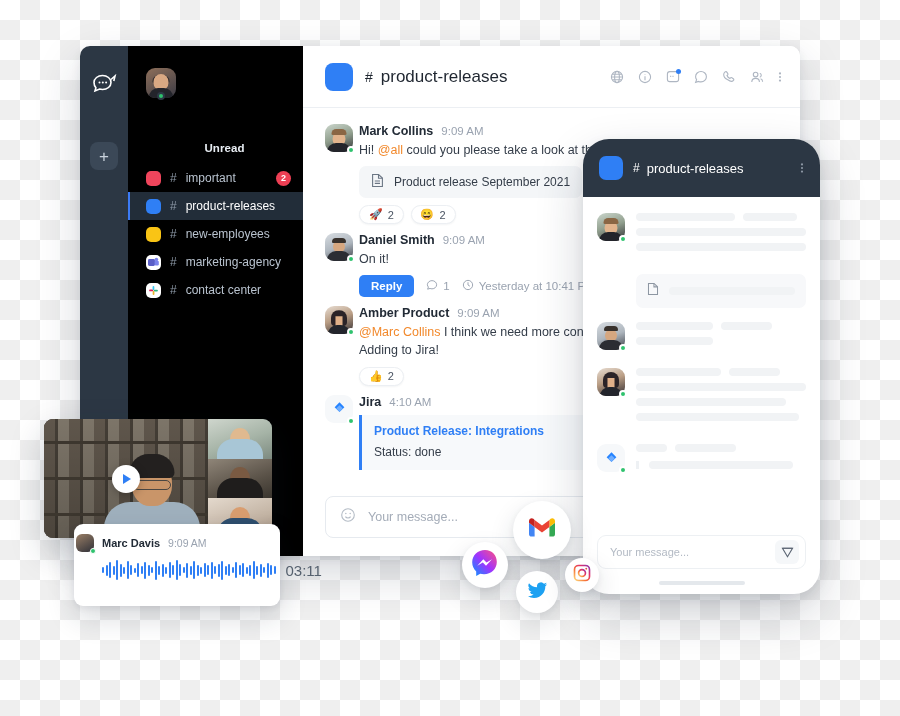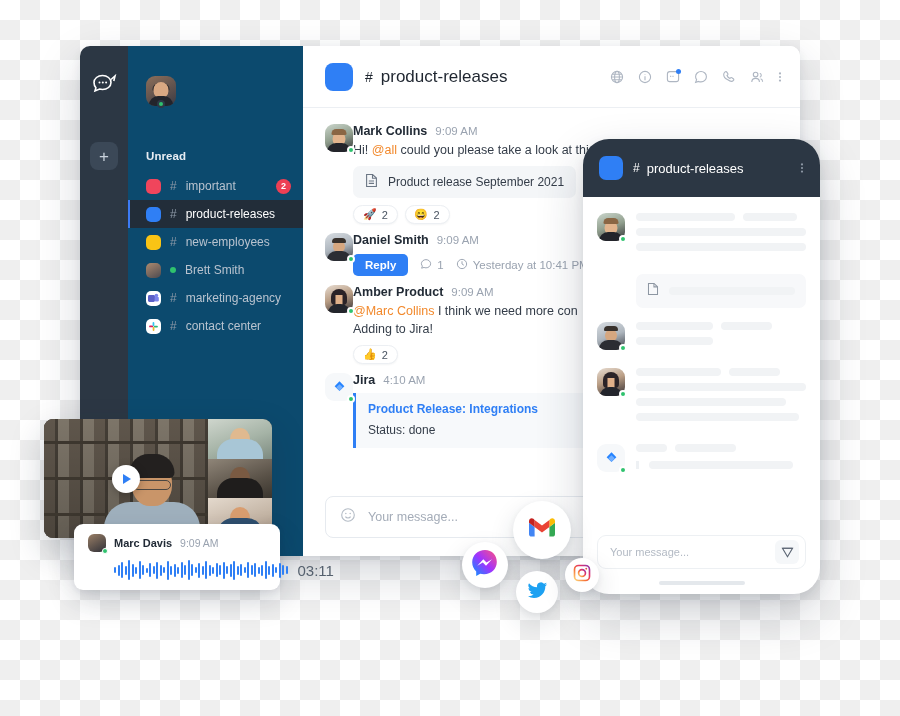--- a/index.html
+++ b/index.html
@@ -39,22 +39,22 @@
   .rail-logo { width: 26px; height: 22px; color: #fff; }
   .rail-add {
     margin-top: 48px; width: 28px; height: 28px; border-radius: 8px;
     background: #3b4857; color: #c9d2dc;
     display: flex; align-items: center; justify-content: center;
     font-size: 17px; line-height: 1;
   }
 
   
   .sidebar {
-    width: 175px; flex: 0 0 175px; background: #0c4a6e;
-    padding-top: 30px; color: #dfe5ec; position: relative;
+    width: 175px; flex: 0 0 175px; background: #000000;
+    padding-top: 22px; color: #dfe5ec; position: relative; text-align: center;
   }
   .side-avatar-wrap { padding-left: 18px; margin-bottom: 44px; position: relative; width: 34px; }
   .side-avatar {
     width: 30px; height: 30px; border-radius: 9px; overflow: hidden;
     background: linear-gradient(150deg,#8e6f5a,#3a3a44);
     position: relative;
   }
   .side-avatar .face {
     position:absolute; left:50%; top:46%; transform:translate(-50%,-50%);
     width: 15px; height: 16px; border-radius: 50% 50% 45% 45%;
@@ -120,21 +120,21 @@
   .ch-title { font-size: 17px; color: #1f2630; font-weight: normal; }
   .ch-tools { margin-left: auto; display: flex; align-items: center; gap: 14px; color: #aeb6c2; }
   .ch-tools svg { display: block; }
   .badge-dot {
     position: absolute; top: -1px; right: -1px; width: 5px; height: 5px;
     border-radius: 50%; background: #2f7ff5;
   }
   .tool { position: relative; }
 
   .msgs { flex: 1; padding: 16px 22px 6px 22px; overflow: hidden; }
-  .msg { display: flex; gap: 0; margin-bottom: 9px; }
+  .msg { display: flex; gap: 6px; margin-bottom: 9px; }
   .av { width: 28px; height: 28px; border-radius: 9px; flex: 0 0 28px; position: relative; overflow: visible; }
   .av .img { width:100%; height:100%; border-radius:9px; overflow:hidden; position:relative; }
   .av .dot { position:absolute; right:-2px; bottom:-2px; width:8px; height:8px; border-radius:50%; background:#2fc26e; border:2px solid #fff; }
   .body { min-width: 0; flex: 1; }
   .mhead { display: flex; align-items: baseline; gap: 8px; margin-bottom: 3px; }
   .mname { font-size: 12.5px; font-weight: bold; color: #222b36; }
   .mtime { font-size: 11.5px; color: #9aa3b0; }
   .mtext { font-size: 12.5px; color: #343d49; line-height: 1.45; }
   .mention { color: #f2892c; }
   .attach {
@@ -206,23 +206,23 @@
   .vthumb { flex: 1; position: relative; overflow: hidden; }
   .vt1 { background: linear-gradient(160deg,#cfd6cd 0%,#a5b3a6 55%,#7d8a80 100%); }
   .vt2 { background: linear-gradient(160deg,#8f8578 0%,#5a5248 60%,#3a352e 100%); }
   .vt3 { background: linear-gradient(160deg,#e4d9cd 0%,#c3b4a4 60%,#9b8b7b 100%); }
   .th-head { position:absolute; left:50%; top:22%; transform:translateX(-50%); width:20px; height:22px; border-radius:50%; }
   .th-body { position:absolute; left:50%; bottom:0; transform:translateX(-50%); width:46px; height:20px; border-radius:16px 16px 0 0; }
 
   
   #audio-card {
     position: absolute; left: 74px; top: 524px;
-    width: 206px; height: 66px; border-radius: 9px; background: #fff;
+    width: 206px; height: 82px; border-radius: 9px; background: #fff;
     box-shadow: 0 12px 28px rgba(25,35,55,.16), 0 2px 6px rgba(25,35,55,.07);
-    padding: 10px 14px;
+    padding: 10px 2px;
   }
   .a-head { display: flex; align-items: center; gap: 8px; margin-bottom: 6px; }
   .a-av { width: 18px; height: 18px; border-radius: 6px; position: relative; overflow: visible;
     background: linear-gradient(150deg,#9a7f66,#2f3038); }
   .a-av .dot { position:absolute; right:-2px; bottom:-2px; width:6px; height:6px; border-radius:50%; background:#2fc26e; border:1.5px solid #fff; }
   .a-name { font-size: 11px; font-weight: bold; color: #222b36; }
   .a-time { font-size: 10.5px; color: #9aa3b0; }
   .a-row { display: flex; align-items: center; gap: 10px; padding-left: 26px; }
   .wave { display: flex; align-items: center; gap: 1.5px; height: 24px; }
   .wave i { width: 2px; background: #2f7ff5; border-radius: 1px; display: block; }
@@ -323,25 +323,20 @@
       <span class="hashmark">#</span>
       <span class="side-label">product-releases</span>
     </div>
 
     <div class="side-row">
       <span class="sq yellow"></span>
       <span class="hashmark">#</span>
       <span class="side-label">new-employees</span>
     </div>
 
-    <div class="side-row">
-      <span class="mini-av"></span>
-      <span class="presence"></span>
-      <span class="side-label">Brett Smith</span>
-    </div>
 
 
     <div class="side-row">
       <span class="app-ic">
         <svg width="11" height="11" viewBox="0 0 11 11">
             <rect x="0" y="2" width="7" height="7" rx="1.4" fill="#5b5fc7"></rect>
             <circle cx="8.4" cy="2.6" r="1.8" fill="#7b83eb"></circle>
             <rect x="6.6" y="3.8" width="4.2" height="4.6" rx="1.2" fill="#7b83eb"></rect>
           </svg>
       </span>
@@ -463,20 +458,21 @@
             <span style="position:absolute;left:50%;top:16%;transform:translateX(-50%);width:14px;height:5px;border-radius:7px 7px 2px 2px;background:#38312c;"></span>
             <span style="position:absolute;left:50%;bottom:0;transform:translateX(-50%);width:24px;height:10px;border-radius:9px 9px 0 0;background:#2b2d33;"></span>
           </div>
           <span class="dot"></span>
         </div>
         <div class="body">
           <div class="mhead">
             <span class="mname">Daniel Smith</span>
             <span class="mtime">9:09 AM</span>
           </div>
+          <div class="mtext">On it!</div>
           <div class="actions">
             <button class="reply-btn">Reply</button>
             <span class="act-meta">
               <span>
                 <svg width="12" height="12" viewBox="0 0 14 14" fill="none" stroke="#9aa3b0" stroke-width="1.1">
                     <path d="M12.4 6.7c0 2.6-2.4 4.8-5.4 4.8-.8 0-1.6-.2-2.3-.5l-2.8.9.9-2.5A4.6 4.6 0 0 1 1.6 6.7C1.6 4.1 4 1.9 7 1.9s5.4 2.2 5.4 4.8z"></path>
                   </svg>
               </span>
               <span>1</span>
             </span>

